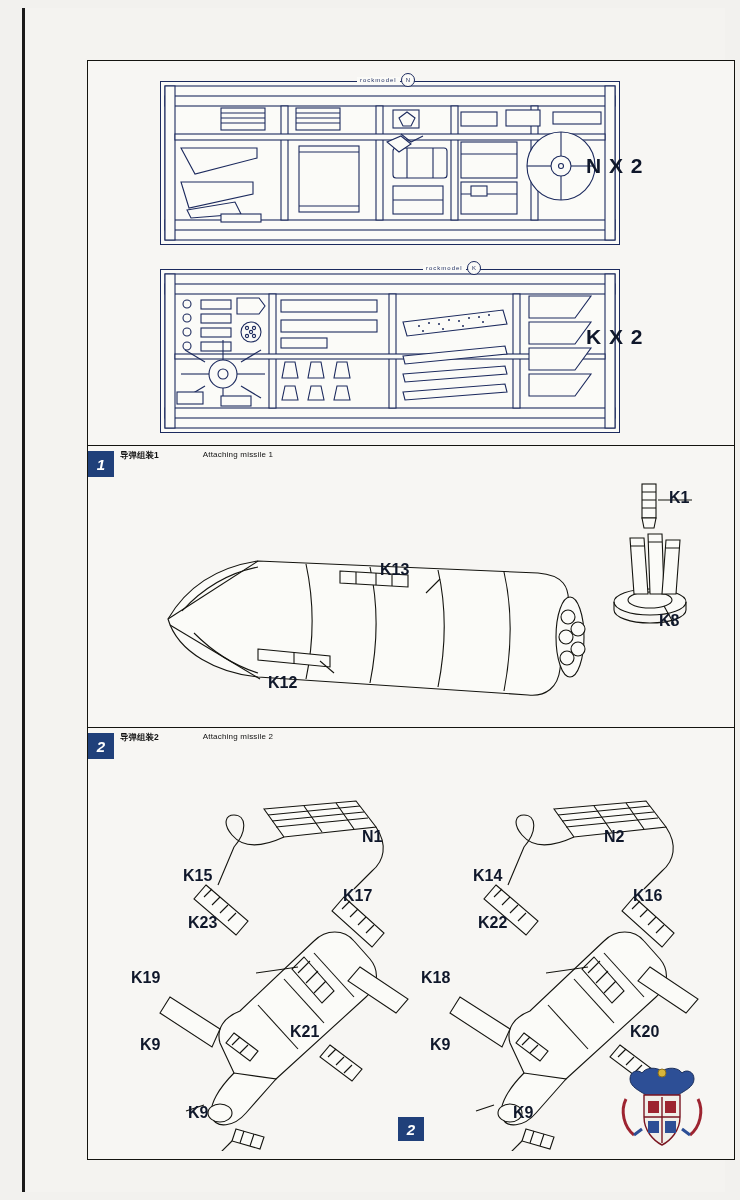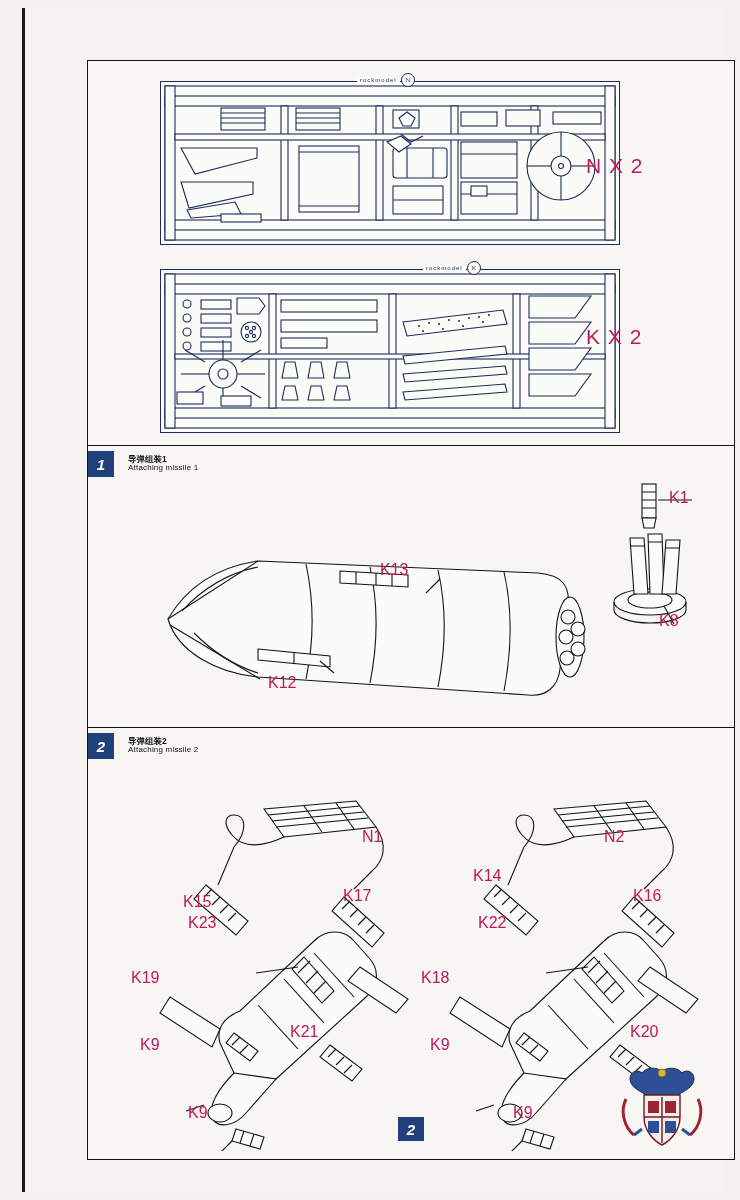--- a/index.html
+++ b/index.html
@@ -34,29 +34,30 @@
   
   .step-head{
     position:absolute;height:26px;display:flex;align-items:stretch;
   }
   .step-num{
     width:26px;background:#20407a;color:#fff;
     font-style:italic;font-weight:bold;font-size:15px;
     display:flex;align-items:center;justify-content:center;
   }
   .step-txt{
-    padding-left:14px;display:flex;flex-direction:column;justify-content:center;
+    padding-left:6px;display:flex;flex-direction:row;justify-content:center;
     line-height:1.05;
+    gap:44px;
   }
   .step-cn{font-size:8.5px;color:#111;font-weight:bold;}
   .step-en{font-size:8px;color:#111;letter-spacing:.2px;}
 
   
   .lbl{
-    position:absolute;font-size:15px;color:#be185d;font-weight:normal;
+    position:absolute;font-size:15px;color:#0f172a;font-weight:bold;
     white-space:nowrap;
   }
   .lbl.big{font-size:21px;letter-spacing:1px;}
   .lbl.part{font-size:16px;}
 
   
   .sprue{
     position:absolute;border:1.6px solid #1c2a5e;background:#fbfbf8;
   }
   .logo{
@@ -373,21 +374,21 @@
 
           <path class="ln2 fillw" d="M128,368 L156,376 L152,388 L124,380 Z"></path>
           <path class="ln2" d="M136,370 L132,382 M146,373 L142,385"></path>
           <path class="ln2" d="M124,380 L112,392"></path>
 
           <path class="ln2" d="M96,344 L78,350"></path>
         </svg>
       </div>
 
       <div class="lbl part" style="left:226px;top:767px;margin-left:48px;">N1</div>
-      <div class="lbl part" style="left:95px;top:832px;">K15</div>
+      <div class="lbl part" style="left:95px;top:806px;">K15</div>
       <div class="lbl part" style="left:255px;top:826px;">K17</div>
       <div class="lbl part" style="left:100px;top:853px;text-align:right;">K23</div>
       <div class="lbl part" style="left:43px;top:908px;">K19</div>
       <div class="lbl part" style="left:202px;top:962px;">K21</div>
       <div class="lbl part" style="left:52px;top:975px;">K9</div>
       <div class="lbl part" style="left:100px;top:1043px;">K9</div>
 
       <div style="position:absolute;left:310px;top:700px;width:320px;height:390px;">
         <svg width="320" height="390" viewBox="0 0 320 390">
           <path class="ln2 fillw" d="M156,48 L248,40 L268,66 L176,76 Z"></path>

